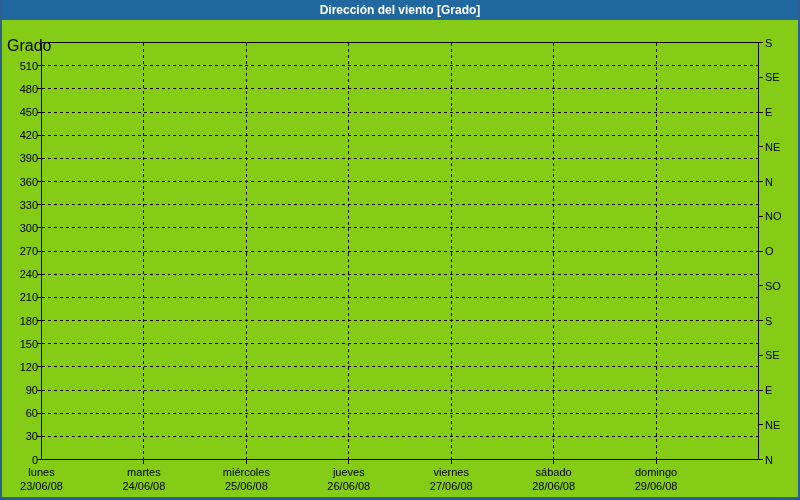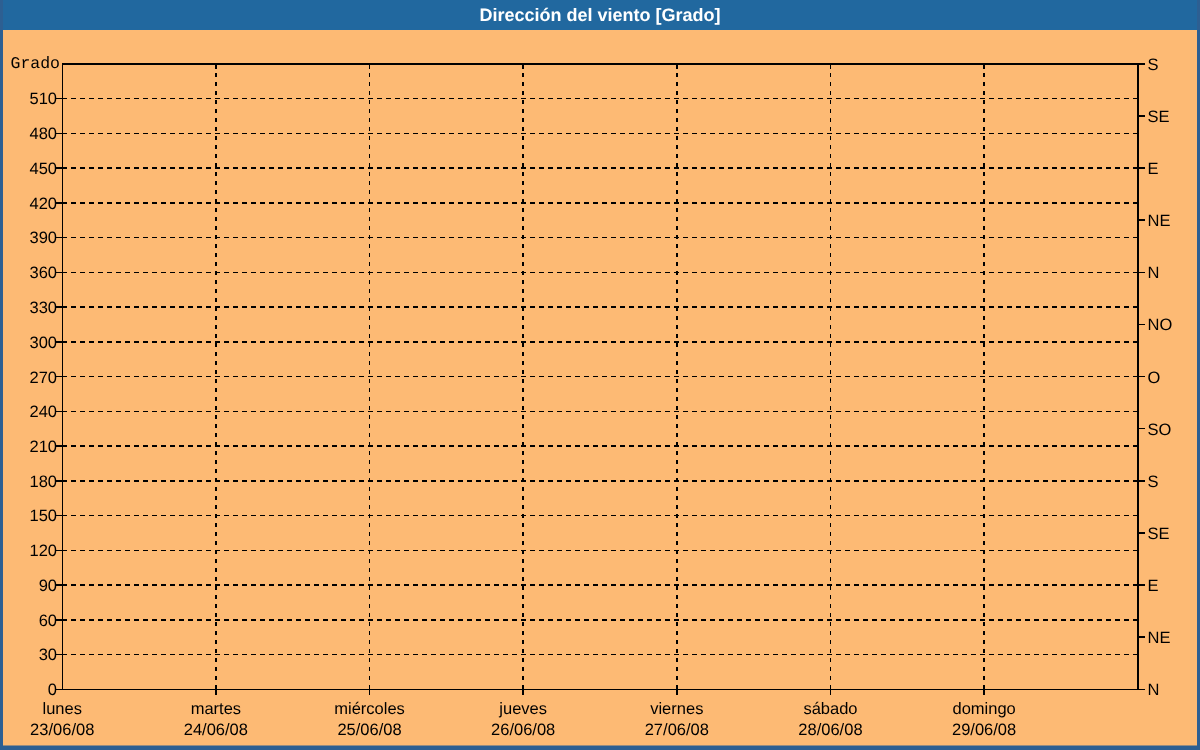--- a/index.html
+++ b/index.html
@@ -5,21 +5,21 @@
   html, body {
     margin: 0;
     padding: 0;
     font-family: "Liberation Sans", "DejaVu Sans", sans-serif;
   }
   .app {
     position: relative;
     box-sizing: border-box;
     width: 800px;
     height: 500px;
-    background: #fdba74;
+    background: #84cc16;
     border-left: 2px solid #2d5f92;
     border-right: 2px solid #2d5f92;
     border-bottom: 3px solid #2d5f92;
     overflow: hidden;
   }
   .titlebar {
     position: absolute;
     left: -2px;
     top: 0;
     width: 800px;
@@ -28,23 +28,22 @@
     color: #ffffff;
     font-size: 12px;
     font-weight: bold;
     text-align: center;
     line-height: 20px;
   }
   .y-unit-label {
     position: absolute;
     left: 5px;
     top: 37px;
-    font-size: 11px;
+    font-size: 16px;
     color: #000000;
-    font-family: Liberation Mono, monospace;
   }
   svg.chart {
     position: absolute;
     left: -2px;
     top: 0;
     pointer-events: none;
   }
   svg.chart text {
     font-family: "Liberation Sans", "DejaVu Sans", sans-serif;
     font-size: 11px;

